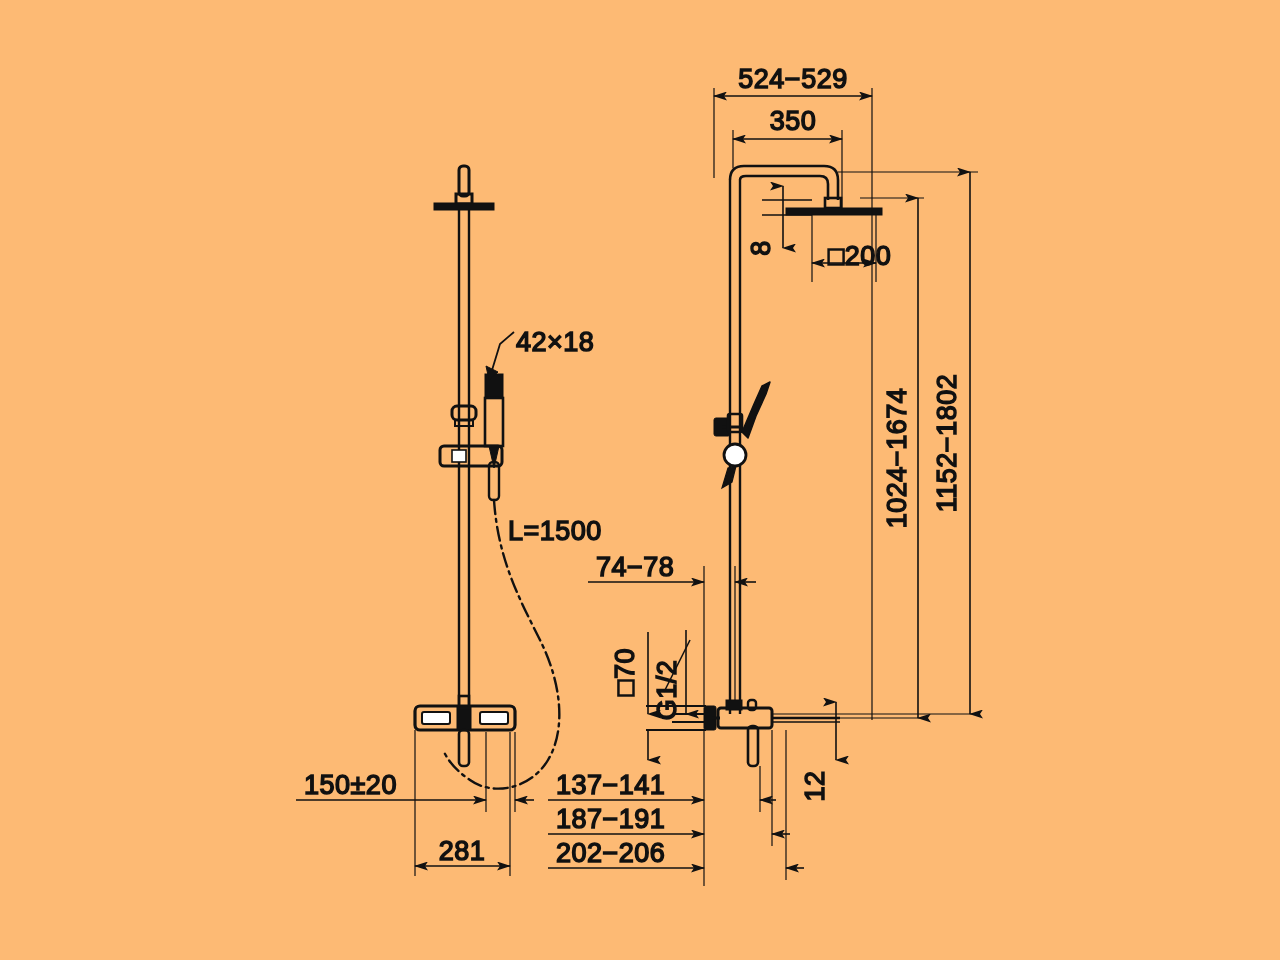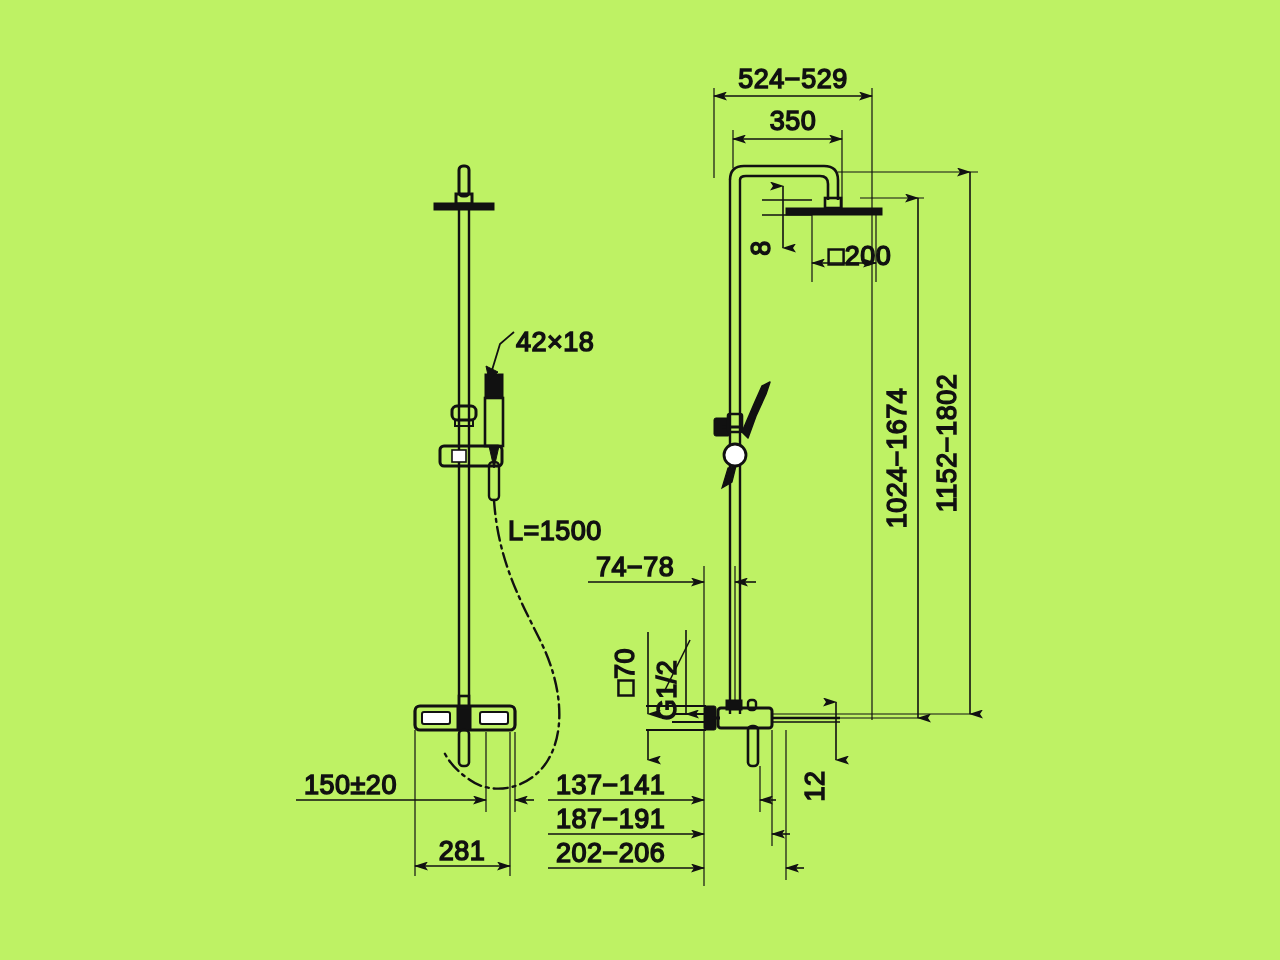--- a/index.html
+++ b/index.html
@@ -1,19 +1,19 @@
 <!DOCTYPE html>
 <html><head>
 <meta charset="utf-8">
 <title>Shower Column Technical Drawing</title>
 <style>
   html,body{margin:0;padding:0;background:#ffffff;}
   body{width:1280px;height:960px;overflow:hidden;
        font-family:"Liberation Sans","DejaVu Sans",sans-serif;}
-  #sheet{position:relative;width:1280px;height:960px;background:#bef264;}
+  #sheet{position:relative;width:1280px;height:960px;background:#fdba74;}
   svg#drawing{position:absolute;left:0;top:0;width:1280px;height:960px;display:block;}
   .dimtext{font-family:"Liberation Sans","DejaVu Sans",sans-serif;
            font-size:27px;fill:#111;letter-spacing:0.5px;}
 </style>
 </head>
 <body>
 
 <div id="sheet">
 
 <svg id="drawing" viewBox="0 0 1280 960">

